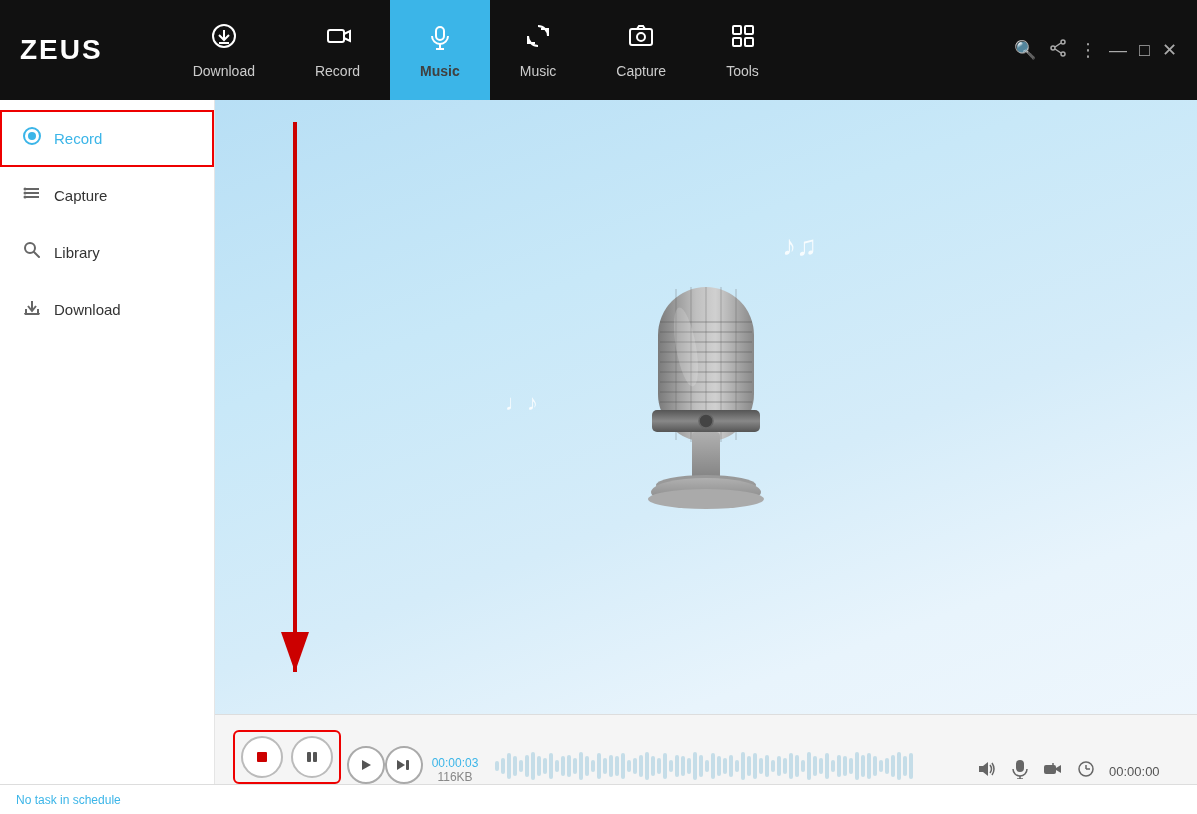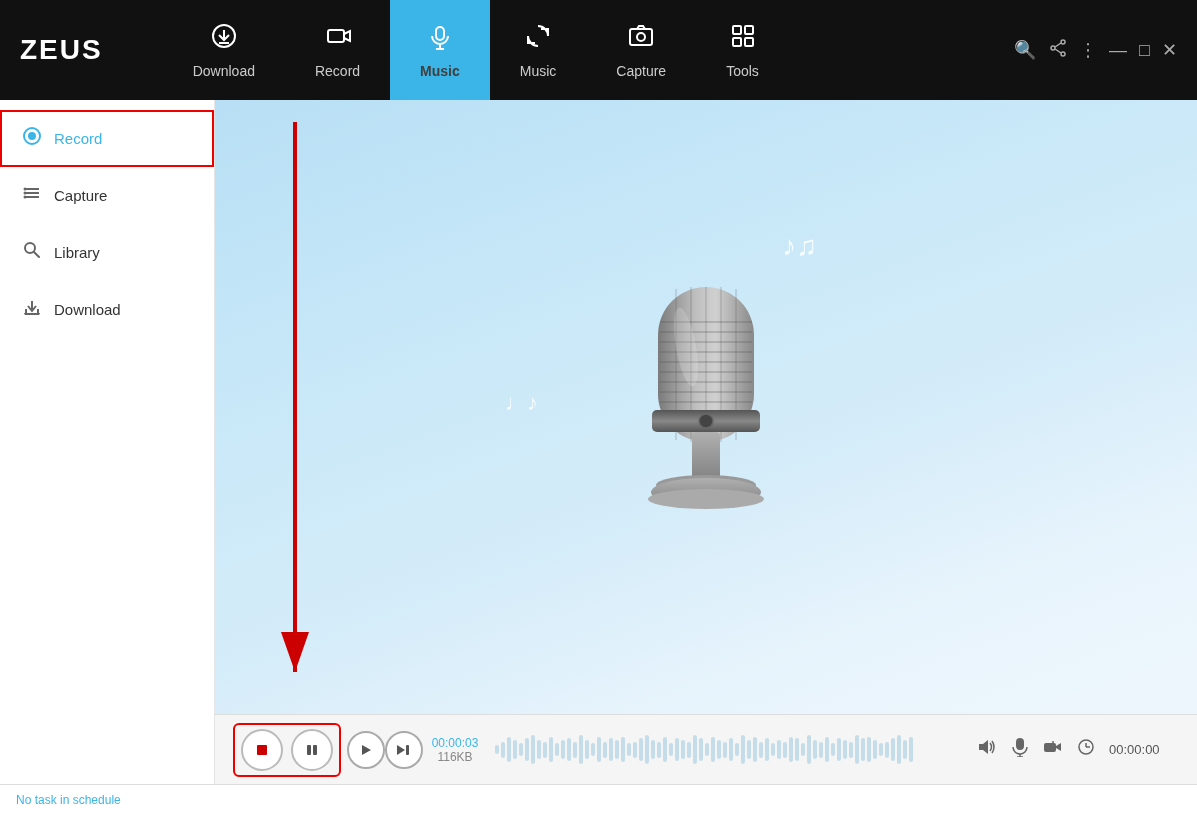--- a/index.html
+++ b/index.html
@@ -129,21 +129,21 @@
       width: 220px;
       height: 300px;
     }
 
     
     .player-bar {
       background: #f5f5f5;
       border-top: 1px solid #ddd;
       height: 70px;
       display: flex;
-      align-items: center;
+      align-items: flex-end;
       padding: 0 18px;
     }
 
     .player-controls-left {
       display: flex;
       align-items: center;
       gap: 8px;
       border: 2px solid #e00;
       border-radius: 6px;
       padding: 4px 6px;

